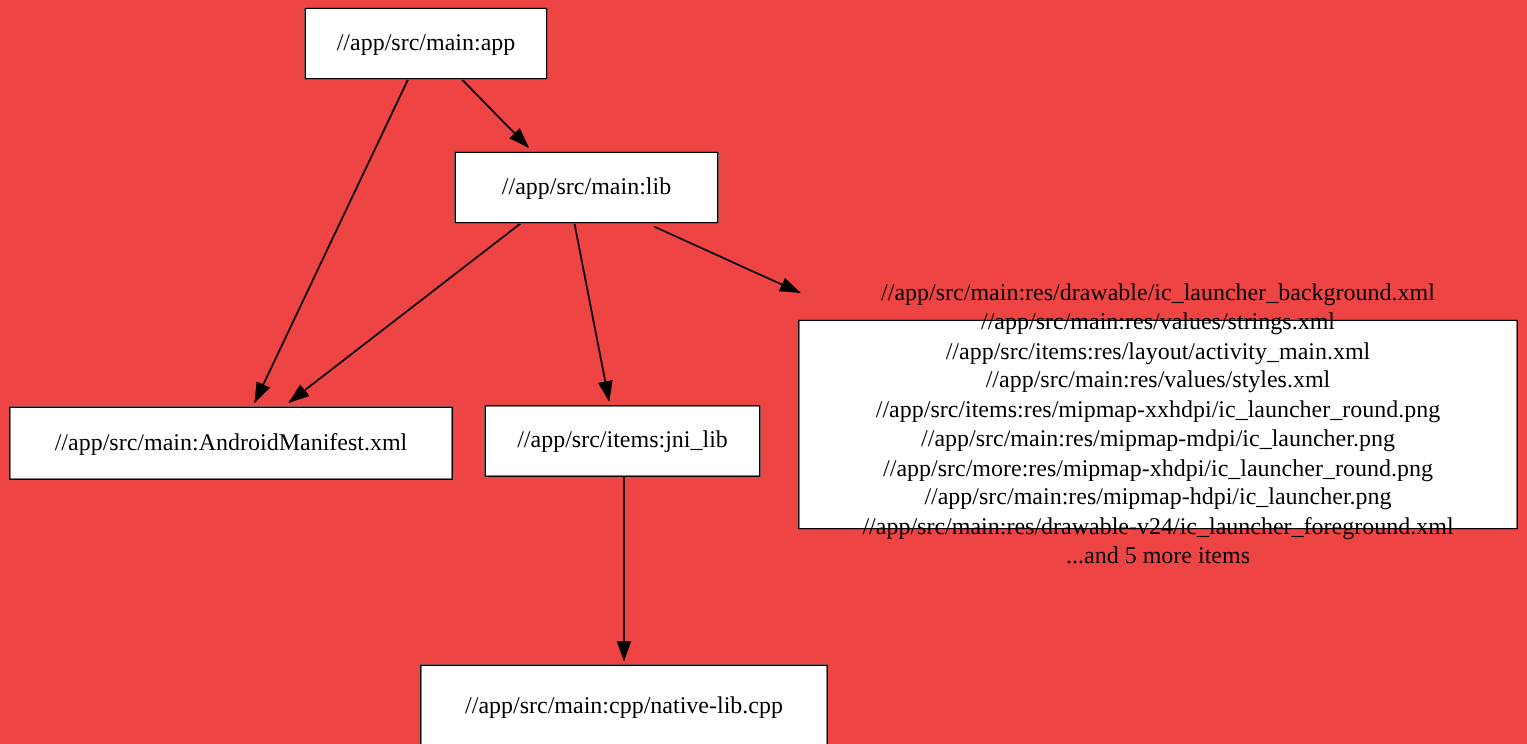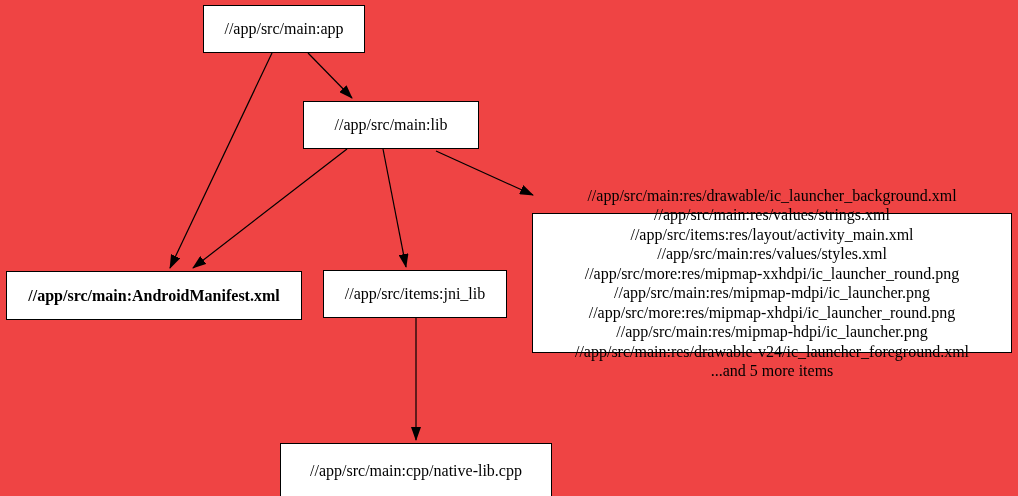--- a/index.html
+++ b/index.html
@@ -31,21 +31,21 @@
     background: #ffffff;
     display: flex;
     align-items: center;
     justify-content: center;
     text-align: center;
     font-size: 16px;
     white-space: nowrap;
   }
   #node-app            { left: 203px; top: 5px;   width: 162px; height: 48px; }
   #node-lib            { left: 303px; top: 101px; width: 176px; height: 48px; }
-  #node-manifest       { left: 6px;   top: 271px; width: 296px; height: 49px; font-weight: bold; }
+  #node-manifest       { left: 6px;   top: 271px; width: 296px; height: 49px; }
   #node-jni-lib        { left: 323px; top: 270px; width: 184px; height: 48px; }
   #node-native-lib-cpp { left: 280px; top: 443px; width: 272px; height: 56px; }
   #node-res-files {
     left: 532px; top: 197px; width: 480px; height: 140px;
     flex-direction: column;
     justify-content: center;
     margin-top: 16px;
   }
   #node-res-files .res-line {
     line-height: 19.5px;
@@ -77,21 +77,21 @@
 
   <div class="node" id="node-manifest">//app/src/main:AndroidManifest.xml</div>
 
   <div class="node" id="node-jni-lib">//app/src/items:jni_lib</div>
 
   <div class="node" id="node-res-files">
     <div class="res-line">//app/src/main:res/drawable/ic_launcher_background.xml</div>
     <div class="res-line">//app/src/main:res/values/strings.xml</div>
     <div class="res-line">//app/src/items:res/layout/activity_main.xml</div>
     <div class="res-line">//app/src/main:res/values/styles.xml</div>
-    <div class="res-line">//app/src/more:res/mipmap-xxhdpi/ic_launcher_round.png</div>
+    <div class="res-line">//app/src/items:res/mipmap-xxhdpi/ic_launcher_round.png</div>
     <div class="res-line">//app/src/main:res/mipmap-mdpi/ic_launcher.png</div>
     <div class="res-line">//app/src/more:res/mipmap-xhdpi/ic_launcher_round.png</div>
     <div class="res-line">//app/src/main:res/mipmap-hdpi/ic_launcher.png</div>
     <div class="res-line">//app/src/main:res/drawable-v24/ic_launcher_foreground.xml</div>
     <div class="res-line">...and 5 more items</div>
   </div>
 
   <div class="node" id="node-native-lib-cpp">//app/src/main:cpp/native-lib.cpp</div>
 
 </div>

